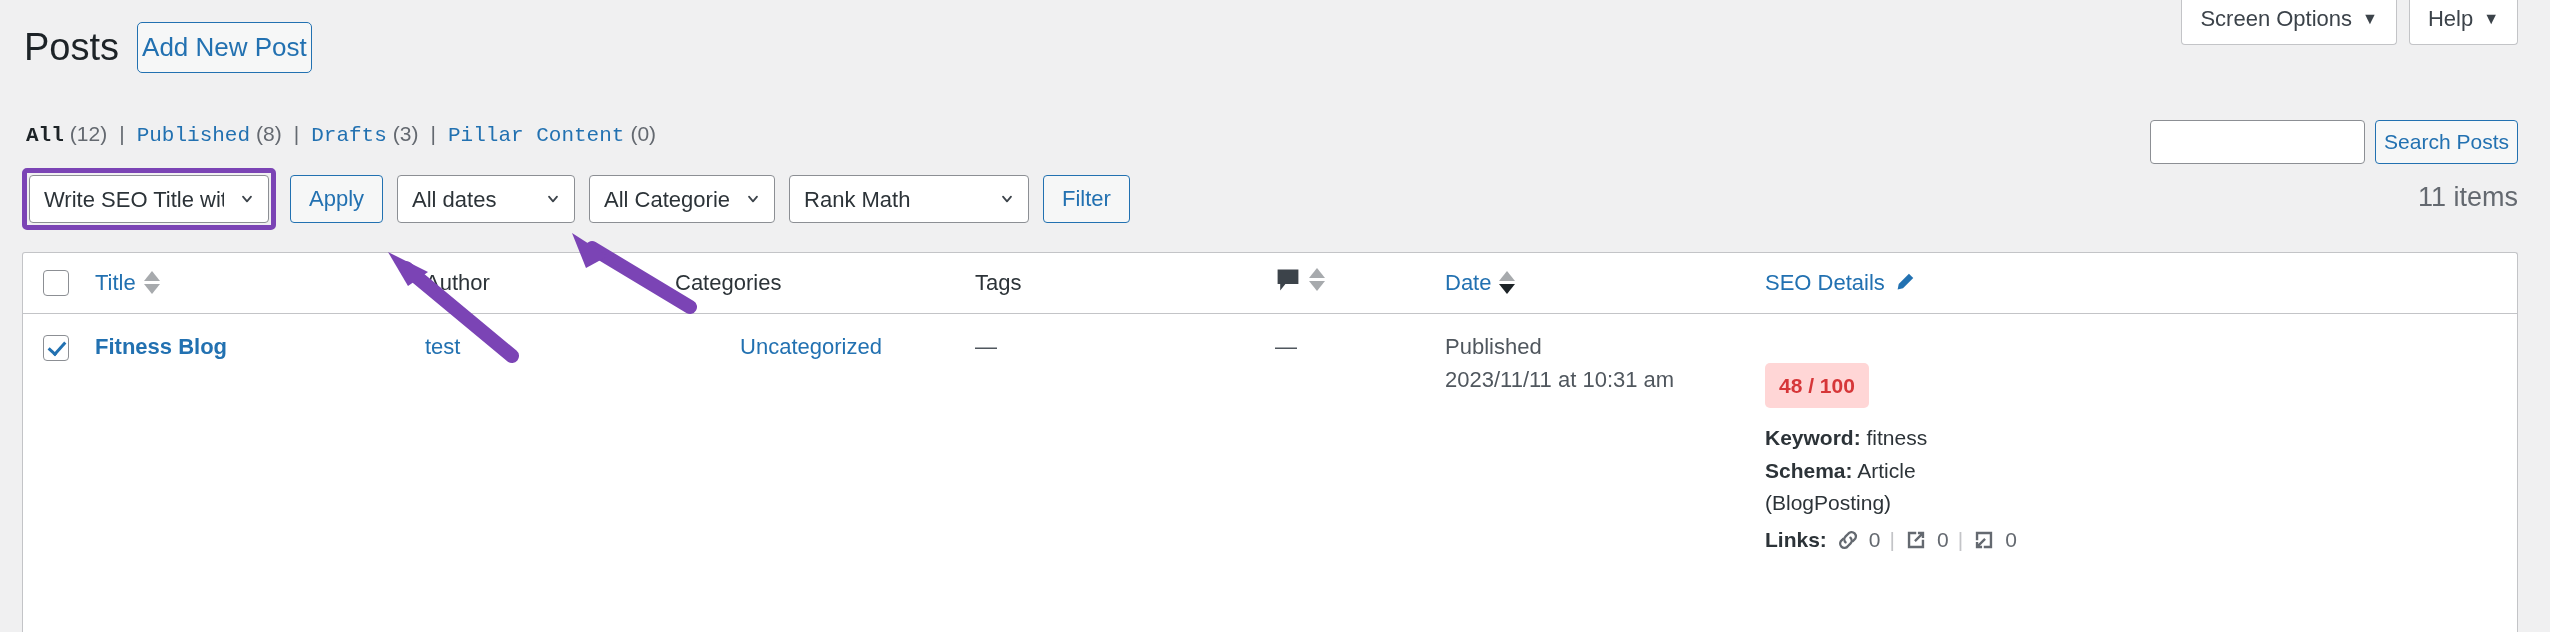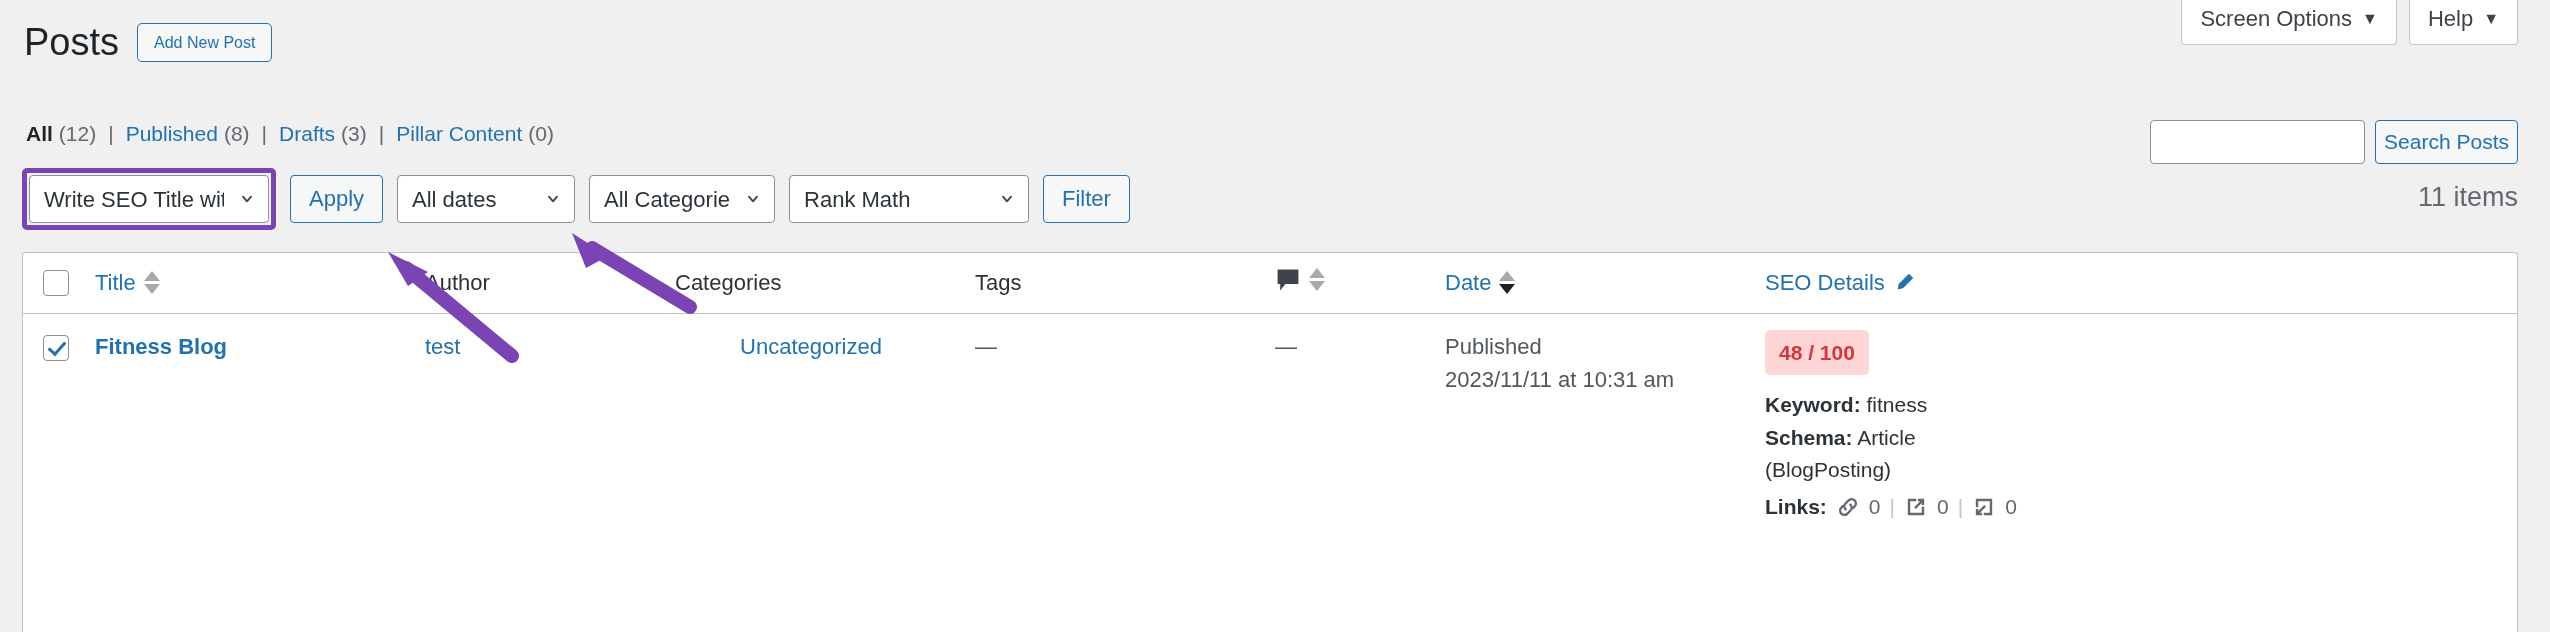--- a/index.html
+++ b/index.html
@@ -39,36 +39,36 @@
   }
   .page-title {
     font-size: 38px; font-weight: 400; color: #1d2327;
     line-height: 1.1; margin: 0;
   }
   .add-new-btn {
     border: 1px solid #2271b1;
     color: #2271b1;
     background: #f6f7f7;
     border-radius: 5px;
-    font-size: 16px;
-    padding: 9px 16px;
+    font-size: 26px;
+    padding: 9px 4px;
     line-height: 1.2;
     cursor: pointer;
     white-space: nowrap;
   }
 
   
   .subsubsub {
     position: absolute; left: 26px; top: 122px;
     font-size: 21px; color: #50575e;
     display: flex; align-items: baseline; gap: 0;
     white-space: nowrap;
   }
   .subsubsub .item { display: inline-flex; align-items: baseline; gap: 6px; }
-  .subsubsub a { color: #2271b1; text-decoration: none; cursor: pointer; }
+  .subsubsub a { color: #2271b1; text-decoration: none; cursor: pointer; font-family: Liberation Mono, monospace; }
   .subsubsub a.current { color: #1d2327; font-weight: 700; }
   .subsubsub .count { color: #646970; }
   .subsubsub .sep { color: #646970; margin: 0 12px; }
 
   
   .search-box {
     position: absolute; right: 32px; top: 120px;
     display: flex; align-items: stretch; gap: 10px;
   }
   .search-input {
@@ -226,20 +226,21 @@
   
   .seo-score {
     display: inline-block;
     background: #ffd6d6;
     color: #d63638;
     font-weight: 700;
     font-size: 21px;
     border-radius: 5px;
     padding: 7px 14px;
     margin-bottom: 14px;
+    margin-top: 33px;
   }
   .seo-line { font-size: 21px; color: #2c3338; line-height: 1.55; }
   .seo-line b { font-weight: 700; }
   .seo-links { display: flex; align-items: center; gap: 9px; margin-top: 4px; flex-wrap: wrap; }
   .seo-links .divider { color: #c3c4c7; }
   .seo-links .num { color: #646970; }
   .pencil-icon { width: 22px; height: 22px; vertical-align: middle; }
   .comment-icon { width: 26px; height: 24px; vertical-align: middle; }
 
   

